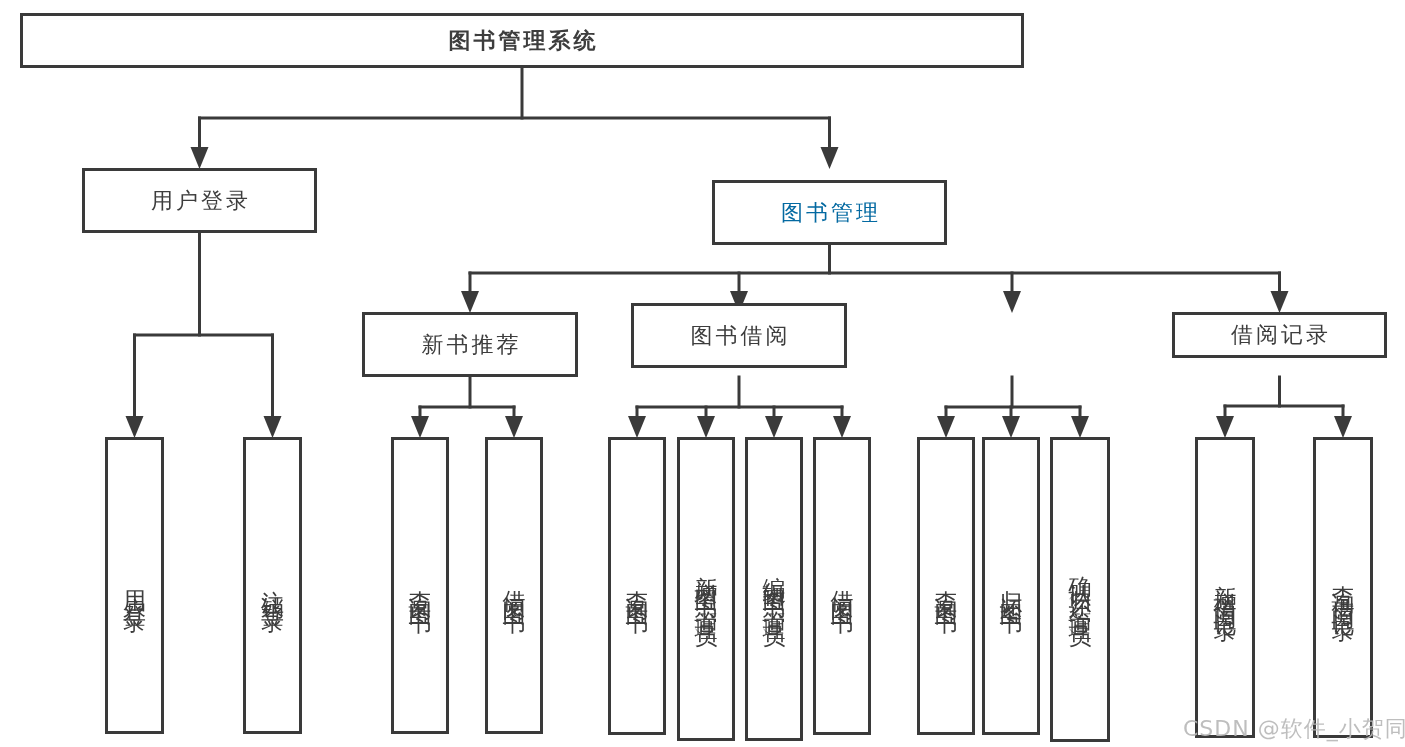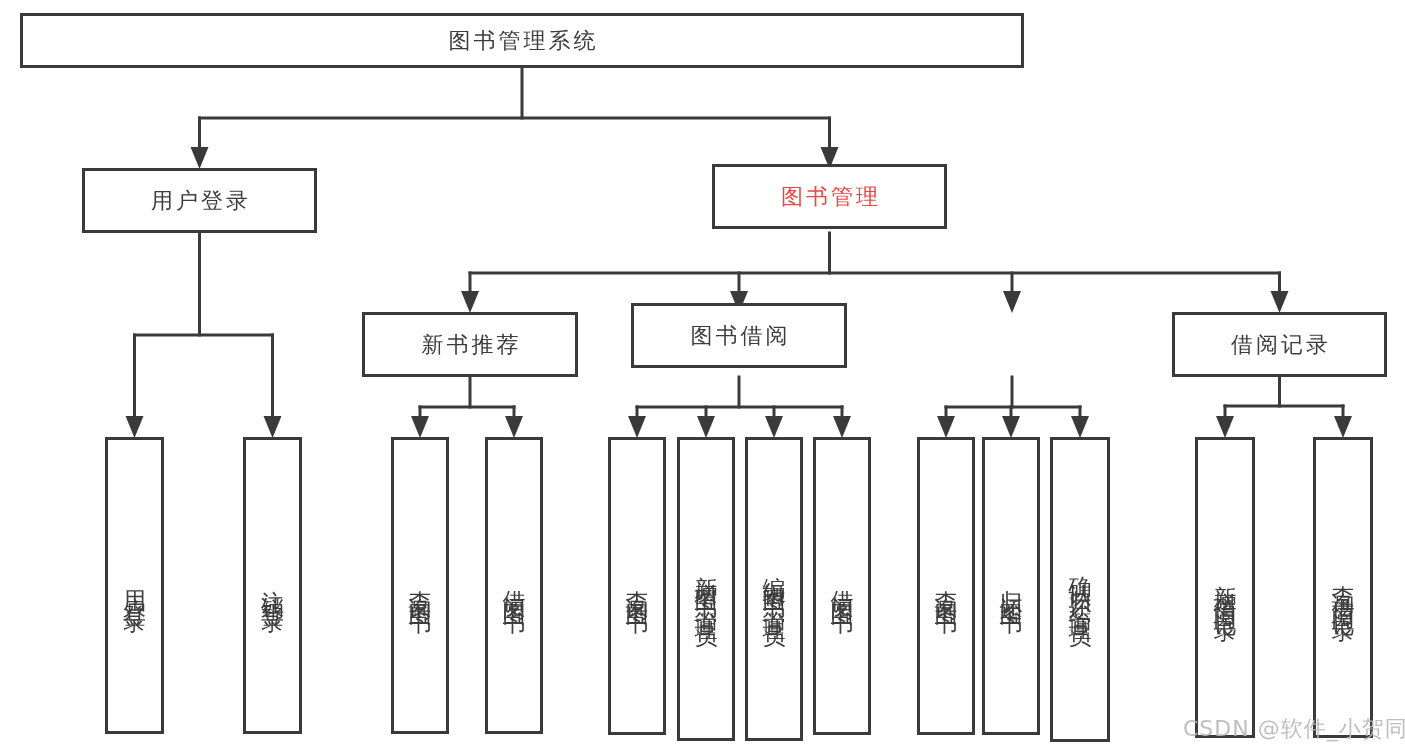--- a/index.html
+++ b/index.html
@@ -104,26 +104,26 @@
       <line x1="1080" y1="407" x2="1080" y2="419" stroke="#3a3a3a" stroke-width="3" stroke-linecap="square"></line>
       <polygon points="1071,416 1089,416 1080,438" fill="#3a3a3a"></polygon>
       <line x1="1279.5" y1="377" x2="1279.5" y2="406" stroke="#3a3a3a" stroke-width="3" stroke-linecap="square"></line>
       <line x1="1225" y1="406" x2="1343" y2="406" stroke="#3a3a3a" stroke-width="3" stroke-linecap="square"></line>
       <line x1="1225" y1="406" x2="1225" y2="419" stroke="#3a3a3a" stroke-width="3" stroke-linecap="square"></line>
       <polygon points="1216,416 1234,416 1225,438" fill="#3a3a3a"></polygon>
       <line x1="1343" y1="406" x2="1343" y2="419" stroke="#3a3a3a" stroke-width="3" stroke-linecap="square"></line>
       <polygon points="1334,416 1352,416 1343,438" fill="#3a3a3a"></polygon>
     </svg>
   <div class="watermark">CSDN @软件_小贺同学</div>
-<div class="node h" style="left: 20px; top: 13px; width: 1004px; height: 55px; border-color: rgb(58, 58, 58); color: rgb(61, 61, 61);">图书管理系统</div>
+<div class="node h" style="left: 20px; top: 13px; width: 1004px; height: 55px; border-color: rgb(58, 58, 58); color: rgb(61, 61, 61); font-weight: bold;">图书管理系统</div>
     <div class="node h" style="left: 82px; top: 168px; width: 235px; height: 65px; border-color: rgb(58, 58, 58); color: rgb(61, 61, 61);">用户登录</div>
-    <div class="node h" style="left: 712px; top: 164px; width: 235px; height: 65px; border-color: rgb(58, 58, 58); color: #ef4444;">图书管理</div>
+    <div class="node h" style="left: 712px; top: 180px; width: 235px; height: 65px; border-color: rgb(58, 58, 58); color: #0369a1;">图书管理</div>
     <div class="node h" style="left: 362px; top: 312px; width: 216px; height: 65px; border-color: rgb(58, 58, 58); color: rgb(61, 61, 61);">新书推荐</div>
     <div class="node h" style="left: 631px; top: 303px; width: 216px; height: 65px; border-color: rgb(58, 58, 58); color: rgb(61, 61, 61);">图书借阅</div>
-    <div class="node h" style="left: 1172px; top: 312px; width: 215px; height: 65px; border-color: rgb(58, 58, 58); color: rgb(61, 61, 61);">借阅记录</div>
+    <div class="node h" style="left: 1172px; top: 312px; width: 215px; height: 46px; border-color: rgb(58, 58, 58); color: rgb(61, 61, 61);">借阅记录</div>
     <div class="node v" style="left: 105px; top: 437px; width: 59px; height: 297px; border-color: rgb(58, 58, 58); color: rgb(61, 61, 61);">用户登录</div>
     <div class="node v" style="left: 243px; top: 437px; width: 59px; height: 297px; border-color: rgb(58, 58, 58); color: rgb(61, 61, 61);">注销登录</div>
     <div class="node v" style="left: 391px; top: 437px; width: 58px; height: 297px; border-color: rgb(58, 58, 58); color: rgb(61, 61, 61);">查询图书</div>
     <div class="node v" style="left: 485px; top: 437px; width: 58px; height: 297px; border-color: rgb(58, 58, 58); color: rgb(61, 61, 61);">借阅图书</div>
     <div class="node v" style="left: 608px; top: 437px; width: 58px; height: 298px; border-color: rgb(58, 58, 58); color: rgb(61, 61, 61);">查询图书</div>
     <div class="node v" style="left: 677px; top: 437px; width: 58px; height: 304px; border-color: rgb(58, 58, 58); color: rgb(61, 61, 61);">新增图书（管理员）</div>
     <div class="node v" style="left: 745px; top: 437px; width: 58px; height: 304px; border-color: rgb(58, 58, 58); color: rgb(61, 61, 61);">编辑图书（管理员）</div>
     <div class="node v" style="left: 813px; top: 437px; width: 58px; height: 298px; border-color: rgb(58, 58, 58); color: rgb(61, 61, 61);">借阅图书</div>
     <div class="node v" style="left: 917px; top: 437px; width: 58px; height: 298px; border-color: rgb(58, 58, 58); color: rgb(61, 61, 61);">查询图书</div>
     <div class="node v" style="left: 982px; top: 437px; width: 58px; height: 298px; border-color: rgb(58, 58, 58); color: rgb(61, 61, 61);">归还图书</div>

